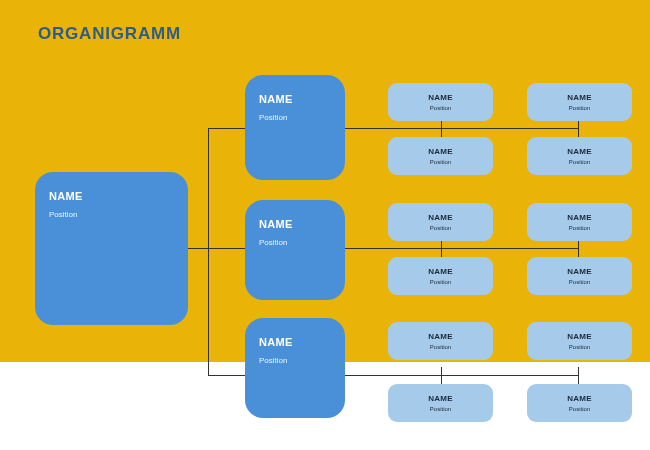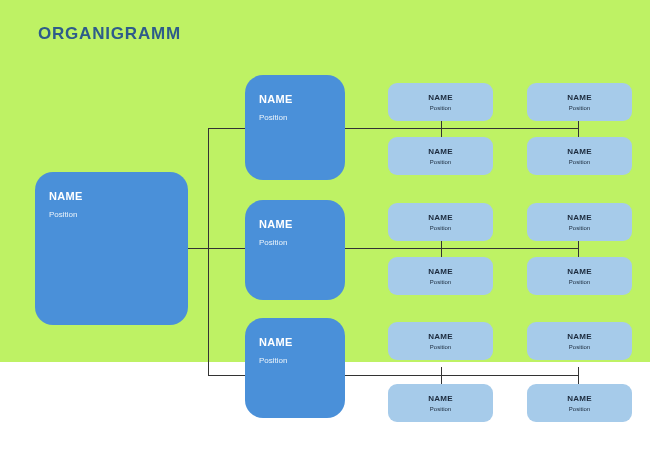--- a/index.html
+++ b/index.html
@@ -10,21 +10,21 @@
     width: 650px;
     height: 450px;
     background: #ffffff;
     font-family: "Liberation Sans", sans-serif;
     overflow: hidden;
   }
   #canvas {
     position: relative;
     width: 650px;
     height: 362px;
-    background: #bef264;
+    background: #eab308;
   }
   .title {
     position: absolute;
     left: 38px;
     top: 24px;
     font-size: 17px;
     font-weight: bold;
     letter-spacing: 0.8px;
     color: #2e5c8a;
     white-space: nowrap;

